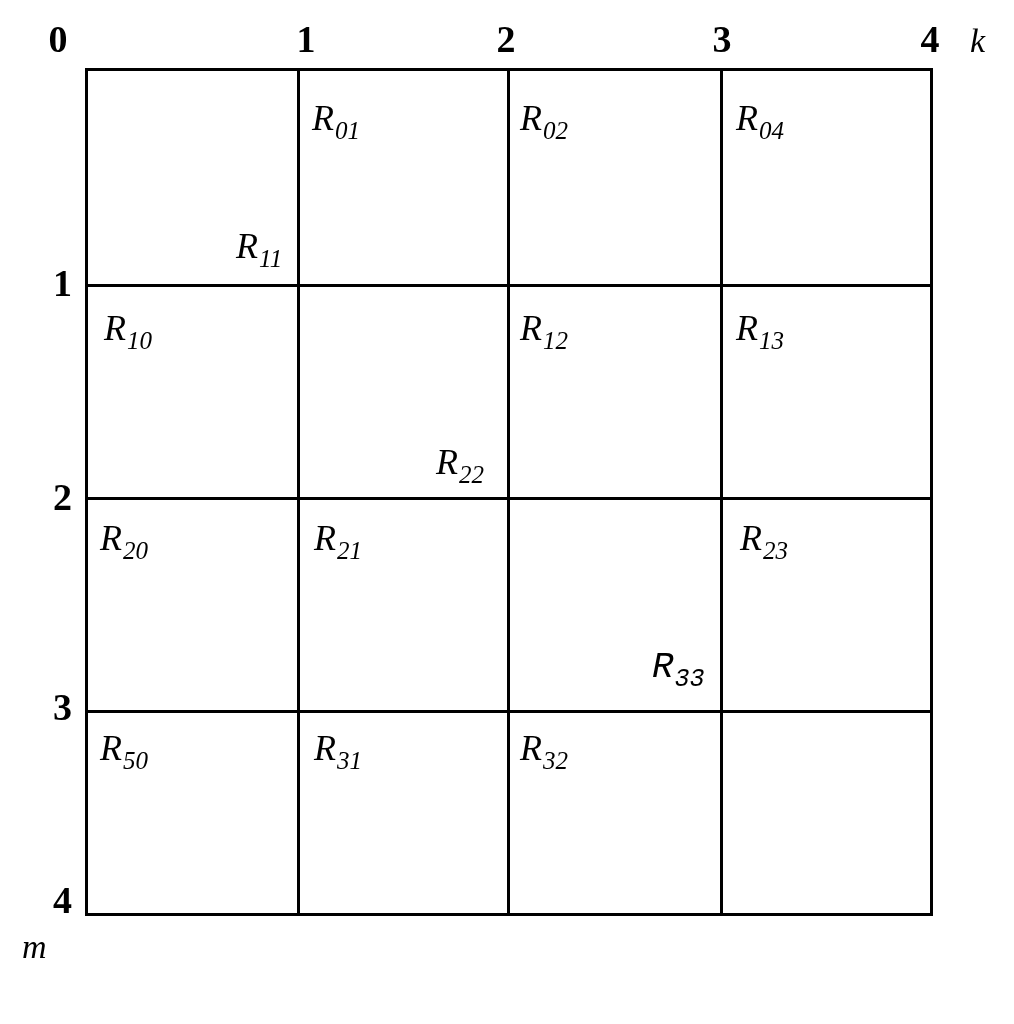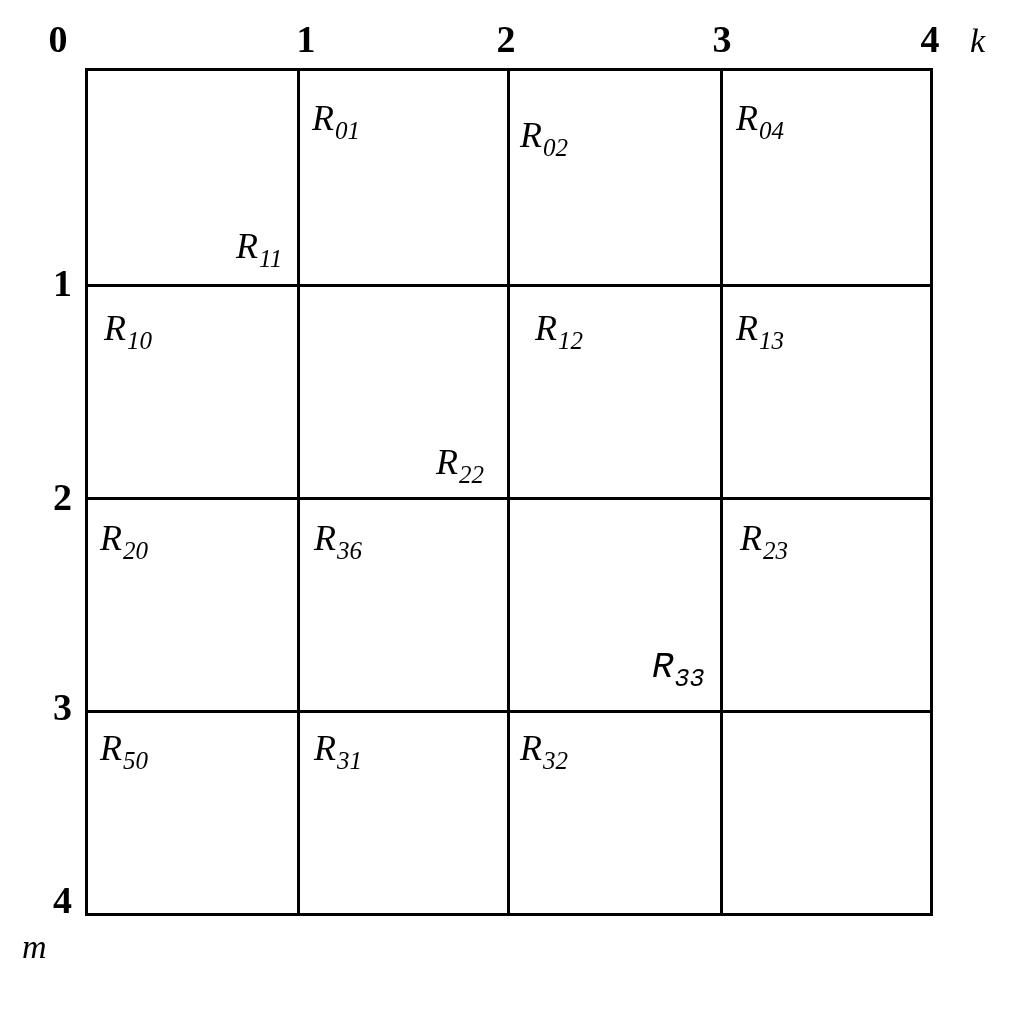--- a/index.html
+++ b/index.html
@@ -111,37 +111,37 @@
     <div class="gline gline-v" style="left:419px;"></div>
     <div class="gline gline-v" style="left:632px;"></div>
 
     <div class="gline gline-h" style="top:213px;"></div>
     <div class="gline gline-h" style="top:426px;"></div>
     <div class="gline gline-h" style="top:639px;"></div>
   </div>
 
   <div class="rlabel" style="left:312px; top:100px;"><span>R</span><span class="sub">01</span></div>
 
-  <div class="rlabel" style="left:520px; top:100px;margin-top:17px;"><span>R</span><span class="sub">02</span></div>
+  <div class="rlabel" style="left:520px; top:100px;"><span>R</span><span class="sub">02</span></div>
 
   <div class="rlabel" style="left:736px; top:100px;"><span>R</span><span class="sub">04</span></div>
 
   <div class="rlabel" style="left:236px; top:228px;"><span>R</span><span class="sub">11</span></div>
 
   <div class="rlabel" style="left:104px; top:310px;"><span>R</span><span class="sub">10</span></div>
 
-  <div class="rlabel" style="left:520px; top:310px;margin-left:15px;"><span>R</span><span class="sub">12</span></div>
+  <div class="rlabel" style="left:520px; top:310px;"><span>R</span><span class="sub">12</span></div>
 
   <div class="rlabel" style="left:736px; top:310px;"><span>R</span><span class="sub">13</span></div>
 
   <div class="rlabel" style="left:436px; top:444px;"><span>R</span><span class="sub">22</span></div>
 
   <div class="rlabel" style="left:100px; top:520px;font-family:Liberation Serif, serif;"><span>R</span><span class="sub">20</span></div>
 
-  <div class="rlabel" style="left:314px; top:520px;"><span>R</span><span class="sub">36</span></div>
+  <div class="rlabel" style="left:314px; top:520px;"><span>R</span><span class="sub">21</span></div>
 
   <div class="rlabel" style="left:740px; top:520px;"><span>R</span><span class="sub">23</span></div>
 
   <div class="rlabel" style="left:652px; top:650px;font-family:Liberation Mono, monospace;"><span>R</span><span class="sub">33</span></div>
 
   <div class="rlabel" style="left:100px; top:730px;"><span>R</span><span class="sub">50</span></div>
 
   <div class="rlabel" style="left:314px; top:730px;"><span>R</span><span class="sub">31</span></div>
 
   <div class="rlabel" style="left:520px; top:730px;"><span>R</span><span class="sub">32</span></div>

